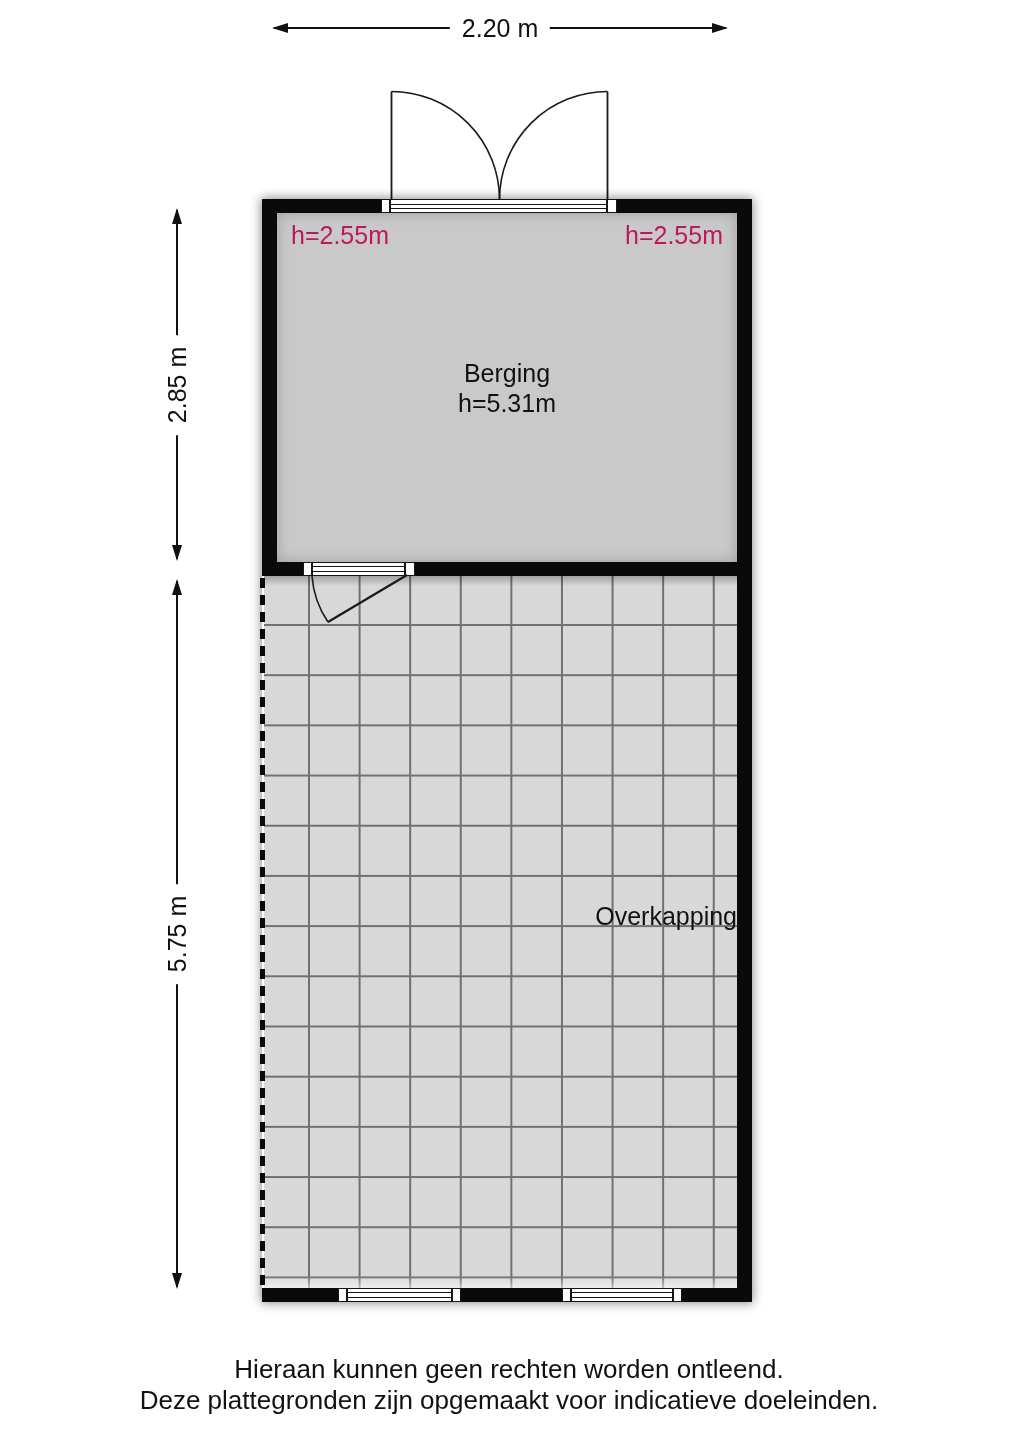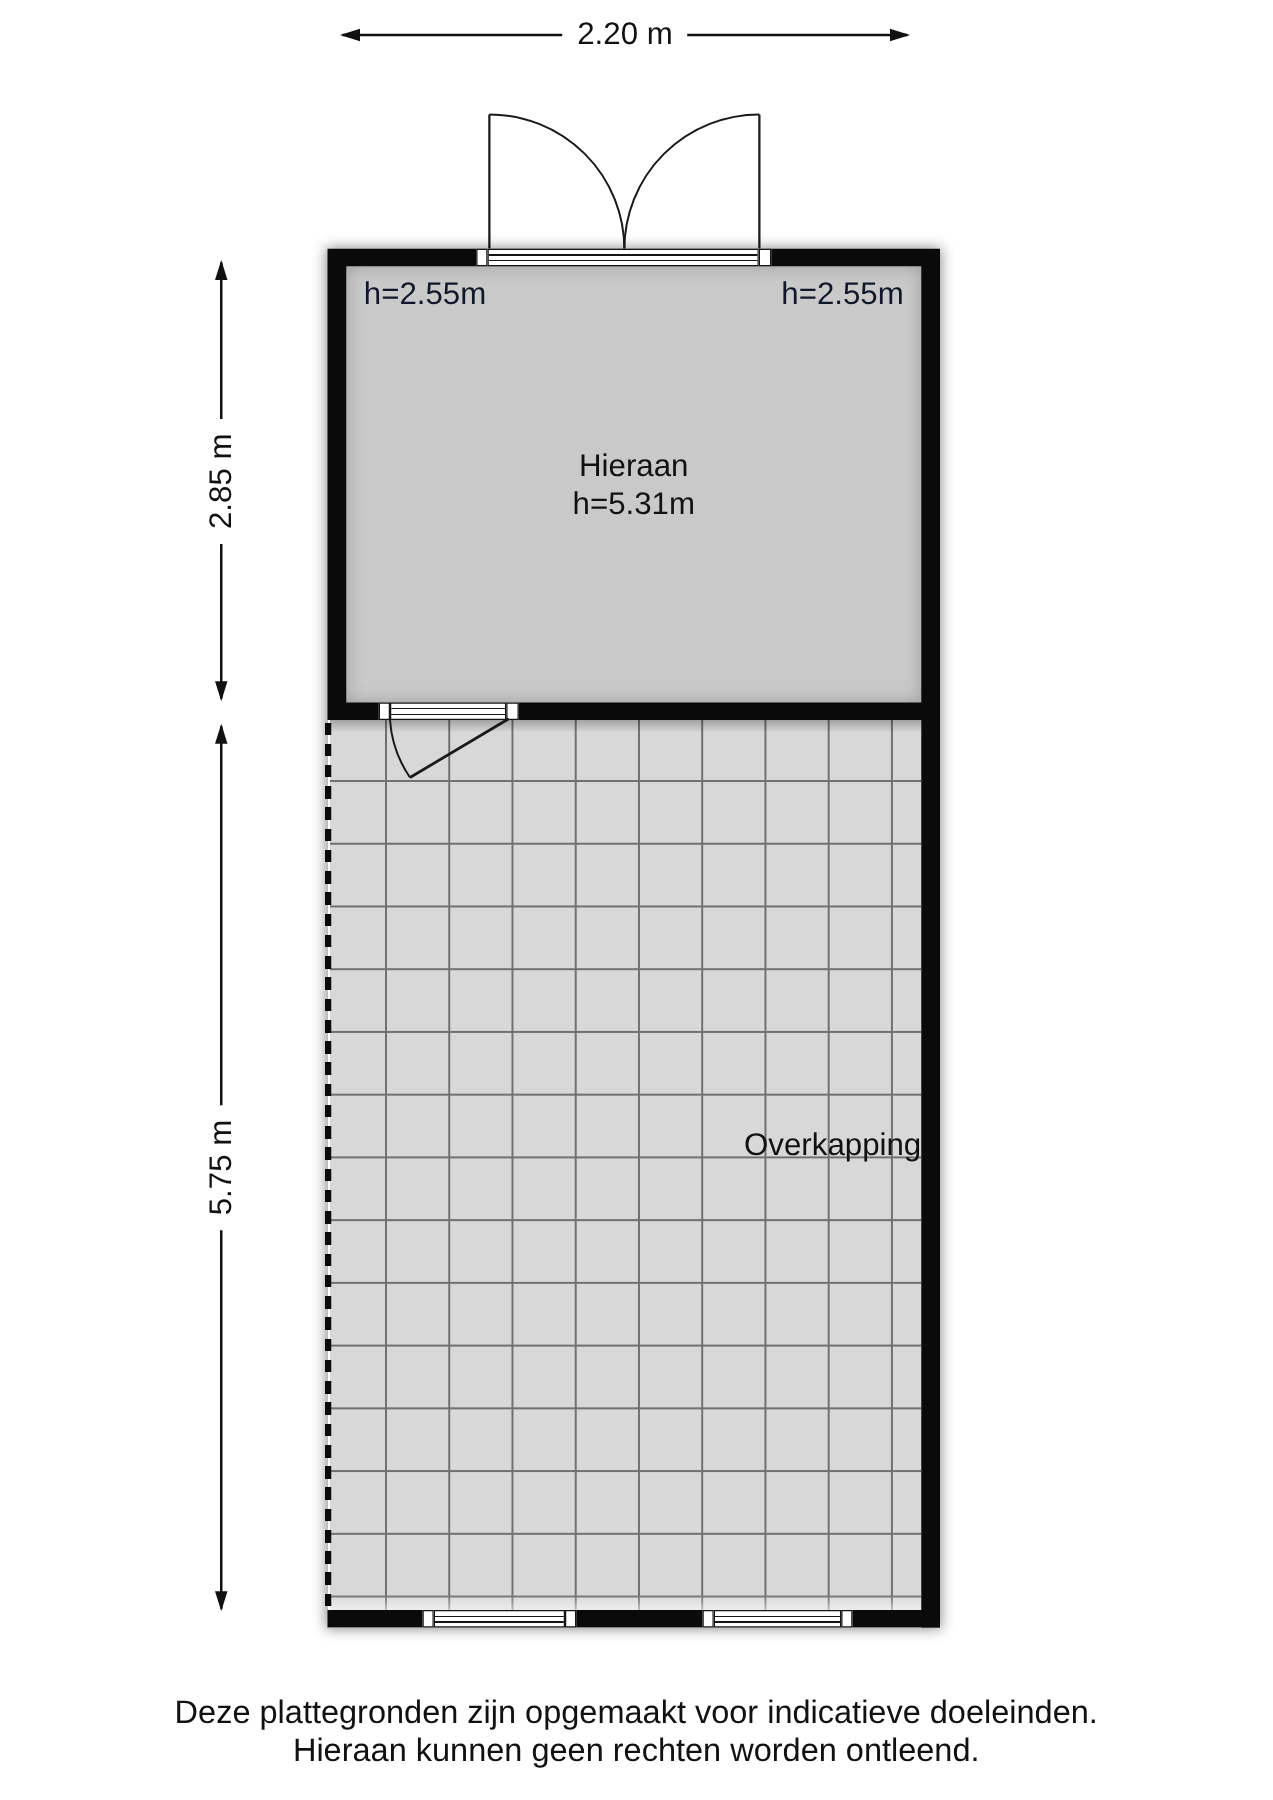--- a/index.html
+++ b/index.html
@@ -28,21 +28,21 @@
   .dim-top{left:274px;top:27px;width:452px;height:2px;}
   .dim-berging{left:176px;top:210px;width:2px;height:349px;}
   .dim-ovk{left:176px;top:581px;width:2px;height:706px;}
 
   
   .plan{position:absolute;left:262px;top:199px;width:490px;height:1103px;
         box-shadow:0 0 10px 1px rgba(0,0,0,0.45);}
   .berging-block{position:absolute;left:0;top:0;width:490px;height:377px;background:var(--wall);}
   .berging-floor{position:absolute;left:15px;top:14px;right:15px;bottom:14px;
                  background:var(--berging-floor);box-shadow:inset 0 0 14px rgba(0,0,0,0.22);}
-  .corner-label{position:absolute;top:8px;font-size:25px;color:#0f172a;}
+  .corner-label{position:absolute;top:8px;font-size:25px;color:#be185d;}
   .corner-label.left{left:14px;}
   .corner-label.right{right:14px;}
   .room-label-center{position:absolute;left:0;right:0;top:0;bottom:0;display:flex;
                      flex-direction:column;align-items:center;justify-content:center;
                      font-size:25px;line-height:30px;text-align:center;color:#111;}
 
   .glazing{position:absolute;background:#fff;border:1px solid #151515;
            background-image:linear-gradient(to bottom,transparent 0 3.5px,#151515 3.5px 4.5px,
              transparent 4.5px 8px,#151515 8px 9px,transparent 9px);}
   .jamb{position:absolute;background:#fff;border:1px solid #151515;}
@@ -98,21 +98,21 @@
     <path d="M227.5,4.5 A108,108 0 0 0 119.5,112.5" stroke="#1a1a1a" stroke-width="1.6"></path>
   </svg>
 
   <div class="plan">
 
     <div class="berging-block">
       <div class="berging-floor">
         <span class="corner-label left">h=2.55m</span>
         <span class="corner-label right">h=2.55m</span>
         <div class="room-label-center">
-          <span>Hieraan</span>
+          <span>Berging</span>
           <span>h=5.31m</span>
         </div>
       </div>
 
       <div class="jamb" style="left:119px;top:0;width:9px;height:14px;"></div>
       <div class="glazing" style="left:128px;top:0;width:217px;height:14px;"></div>
       <div class="jamb" style="left:345px;top:0;width:10px;height:14px;"></div>
 
       <div class="jamb" style="left:41px;top:363px;width:9px;height:14px;"></div>
       <div class="glazing" style="left:50px;top:363px;width:93px;height:14px;"></div>
@@ -136,17 +136,17 @@
 
     <div class="dashed-edge"></div>
 
     <svg class="door-inner" viewBox="0 0 120 60" fill="none" xmlns="http://www.w3.org/2000/svg">
       <line x1="107" y1="5" x2="28" y2="52" stroke="#1a1a1a" stroke-width="2.2"></line>
       <path d="M12,6 A93,93 0 0 0 28,52" stroke="#1a1a1a" stroke-width="1.6"></path>
     </svg>
   </div>
 
   <div class="footer">
+    <div>Hieraan kunnen geen rechten worden ontleend.</div>
     <div>Deze plattegronden zijn opgemaakt voor indicatieve doeleinden.</div>
-    <div>Hieraan kunnen geen rechten worden ontleend.</div>
   </div>
 
 </div>
 
 </body></html>

